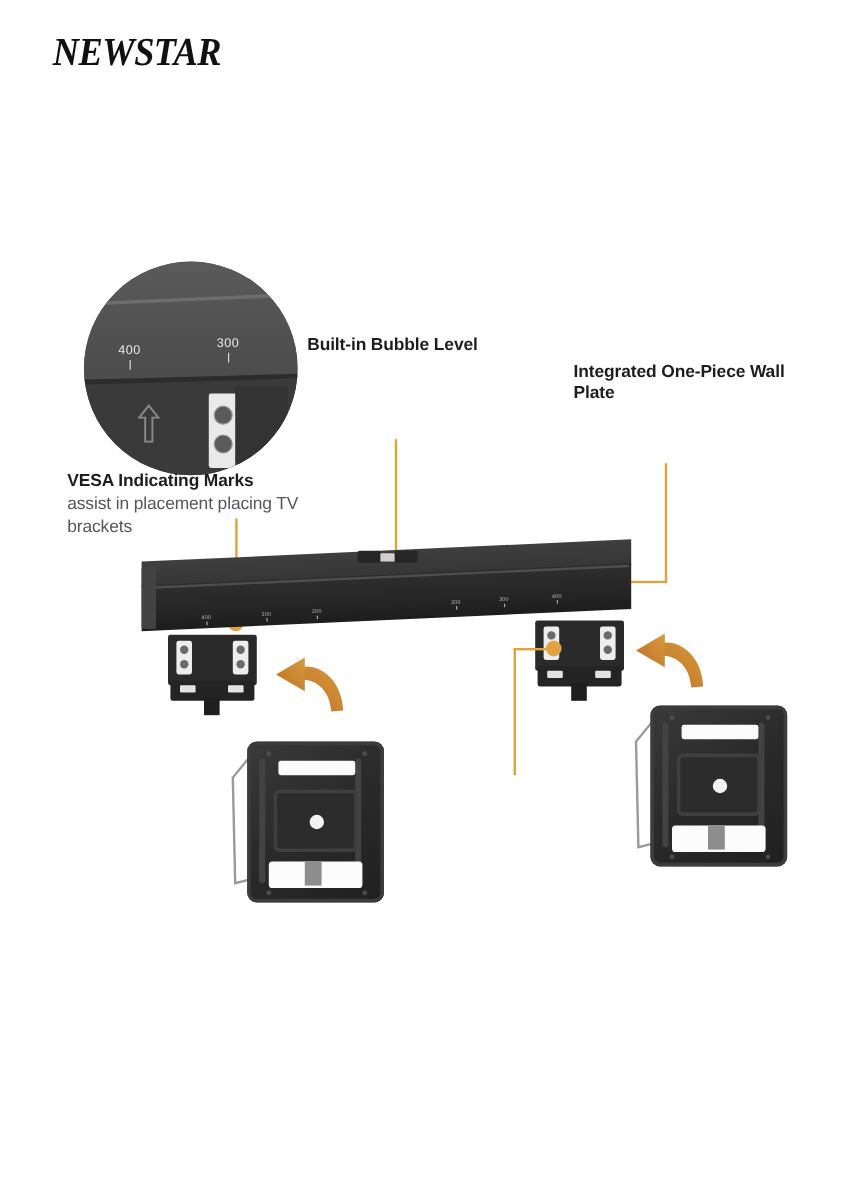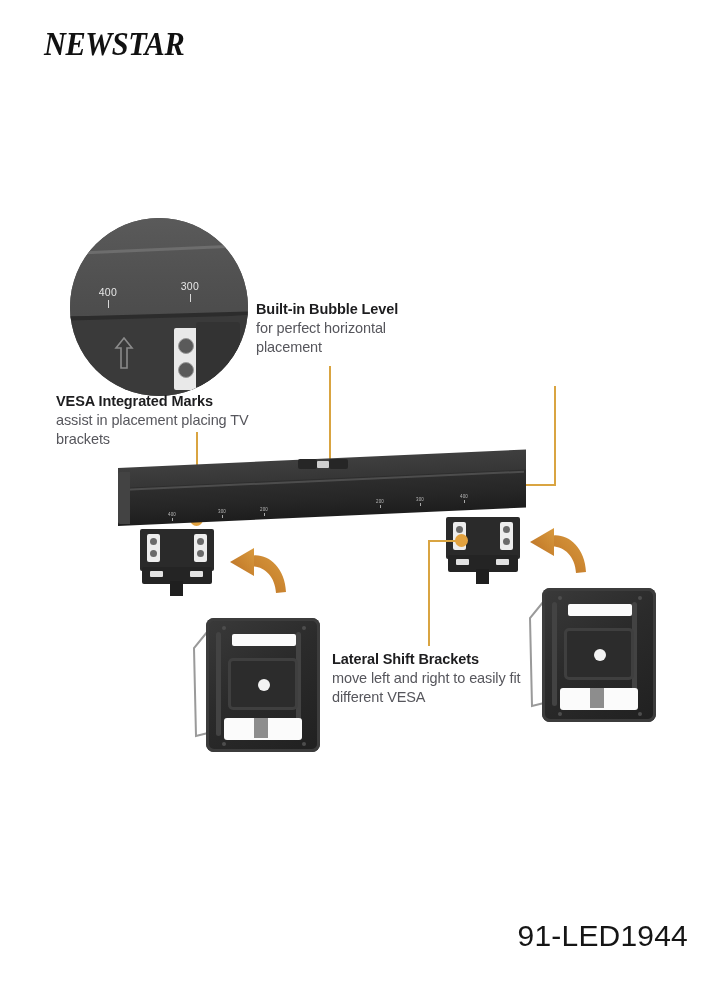--- a/index.html
+++ b/index.html
@@ -61,21 +61,21 @@
   .callout .c-body {
     font-size: 14.5px;
     font-weight: normal;
     color: #56565c;
     line-height: 1.32;
     letter-spacing: -0.1px;
     margin-top: 1px;
   }
 
   #callout-vesa      { left: 56px;  top: 392px; width: 210px; }
-  #callout-bubble    { left: 256px; top: 300px; width: 190px; }
+  #callout-bubble    { left: 256px; top: 279px; width: 190px; }
   #callout-wallplate { left: 478px; top: 301px; width: 200px; }
   #callout-lateral   { left: 332px; top: 650px; width: 200px; }
 
   
   .leader {
     position: absolute;
     background: #d9a441;
   }
   .leader-v { width: 2px; }
   .leader-h { height: 2px; }
@@ -451,34 +451,34 @@
     </svg>
 
     <div class="mag-slot">
       <span class="hole h1"></span>
       <span class="hole h2"></span>
     </div>
     <div class="mag-bracket-body"></div>
   </div>
 
   <div class="callout" id="callout-vesa">
-    <div class="c-title">VESA Integrated Marks</div>
+    <div class="c-title">VESA Indicating Marks</div>
     <div class="c-body">assist in placement placing TV brackets</div>
   </div>
   <div class="leader leader-v" style="left:196px; top:432px; height:88px;"></div>
   <div class="dot" style="left:190px; top:513px;"></div>
 
   <div class="callout" id="callout-bubble">
     <div class="c-title">Built-in Bubble Level</div>
-    <div class="c-body">for perfect horizontal placement</div>
   </div>
   <div class="leader leader-v" style="left:329px; top:366px; height:104px;"></div>
   <div class="dot" style="left:324px; top:463px;"></div>
 
   <div class="callout" id="callout-wallplate">
+    <div class="c-title">Integrated One-Piece Wall Plate</div>
   </div>
   <div class="leader leader-v" style="left:554px; top:386px; height:100px;"></div>
   <div class="leader leader-h" style="left:518px; top:484px; width:38px;"></div>
   <div class="dot" style="left:508px; top:478px;"></div>
 
   <div id="wallplate">
     <div class="bar-top"></div>
     <div class="bar-face"></div>
     <div class="bar-hi"></div>
     <div class="bar-endcap"></div>
@@ -603,20 +603,15 @@
     <div class="vb-clip"></div>
     <span class="vb-screw" style="left:30px; top:8px;"></span>
     <span class="vb-screw" style="left:110px; top:8px;"></span>
     <span class="vb-screw" style="left:30px; top:124px;"></span>
     <span class="vb-screw" style="left:110px; top:124px;"></span>
   </div>
 
   <div class="leader leader-v" style="left:428px; top:540px; height:106px;"></div>
   <div class="leader leader-h" style="left:428px; top:540px; width:32px;"></div>
   <div class="dot" style="left:455px; top:534px;"></div>
-  <div class="callout" id="callout-lateral">
-    <div class="c-title">Lateral Shift Brackets</div>
-    <div class="c-body">move left and right to easily fit different VESA</div>
-  </div>
-
-  <div class="model-no">91-LED1944</div>
+
 
 </div>
 
 </body></html>

